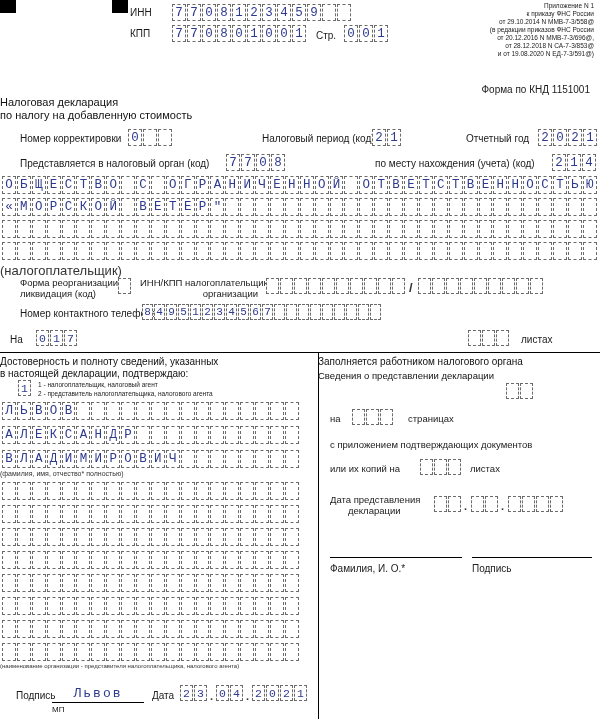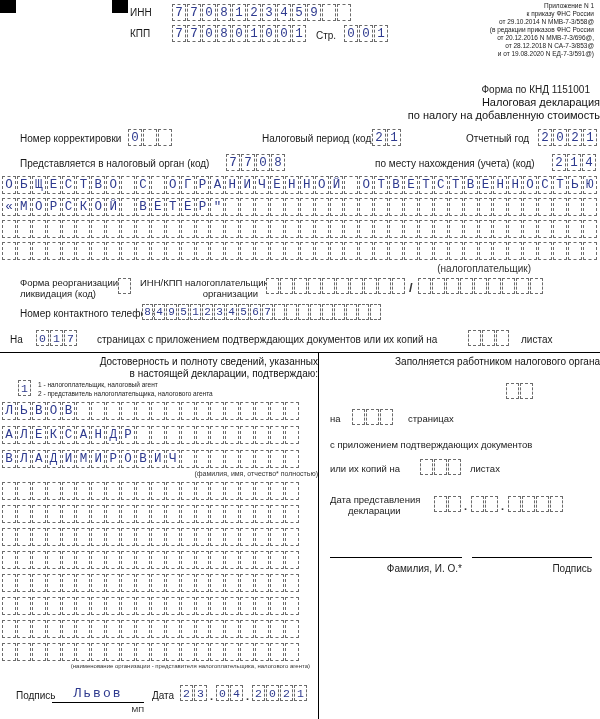--- a/index.html
+++ b/index.html
@@ -6,21 +6,21 @@
   html,body{background:#fff}
   body{width:600px;height:719px;font-family:"Liberation Sans",sans-serif;color:#111}
   .page{position:relative;width:600px;height:719px;overflow:hidden;background:#fff}
   .abs{position:absolute}
   .lbl{position:absolute;font-size:10px;white-space:nowrap;color:#1a1a1a}
   .lbl-s{font-size:9.5px}
   .lbl-xs{font-size:10px}
   .tiny{font-size:6.5px;line-height:8px;color:#222}
   .micro{font-size:6px;color:#333}
   .bold{font-weight:normal}
-  .center{text-align:right}
+  .center{text-align:left}
   .right{text-align:right}
   .cells{position:absolute;display:flex;gap:1px}
   .cell{flex:none;width:14px;height:17px;border:1px dashed #6b6b6b;display:flex;align-items:center;justify-content:center;
         font-family:"Liberation Mono",monospace;font-size:12.5px;color:#2e3a8f;background:#fff}
   .cells.grid .cell{width:13.9px;height:18px}
   .cells.md .cell{width:13px;height:16px;font-size:11.5px}
   .cells.sm .cell{width:11px;height:16px;font-size:11px}
   .sq{position:absolute;width:16px;height:13px;background:#000}
   .barcode{position:absolute;left:20px;top:0;width:88px;height:42px;
     background:repeating-linear-gradient(90deg,#000 0 2px,#fff 2px 3px,#000 3px 4px,#fff 4px 7px,#000 7px 10px,#fff 10px 11px,#000 11px 12px,#fff 12px 14px,#000 14px 15px,#fff 15px 17px)}
@@ -284,21 +284,21 @@
       <span class="cell"></span>
       <span class="cell"></span>
       <span class="cell"></span>
       <span class="cell"></span>
       <span class="cell"></span>
       <span class="cell"></span>
       <span class="cell"></span>
       <span class="cell"></span>
       <span class="cell"></span>
     </div>
-  <div class="abs center" style="left:15px;top:263px;width:516px;font-size:10px;color:#333">(налогоплательщик)</div>
+  <div class="abs center" style="left:0;top:263px;width:516px;font-size:13px;color:#333">(налогоплательщик)</div>
 
   <span class="lbl lbl-s" style="left:20px;top:277px">Форма реорганизации,</span>
   <span class="lbl lbl-s" style="left:20px;top:288px">ликвидация (код)</span>
   <div class="cells md" style="left:118px;top:278px">
       <span class="cell"></span>
     </div>
   <span class="lbl lbl-s right" style="left:140px;top:277px;width:118px">ИНН/КПП налогоплательщик</span>
   <span class="lbl lbl-s right" style="left:140px;top:288px;width:118px">организации</span>
   <div class="cells md" style="left:266px;top:278px">
       <span class="cell"></span>
@@ -348,21 +348,20 @@
       <span class="cell"></span>
       <span class="cell"></span>
     </div>
 
   <span class="lbl" style="left:10px;top:334px">На</span>
   <div class="cells md" style="left:36px;top:330px">
       <span class="cell">0</span>
       <span class="cell">1</span>
       <span class="cell">7</span>
     </div>
-  <span class="lbl" style="left:97px;top:334px">страницах с приложением подтверждающих документов или их копий на</span>
   <div class="cells md" style="left:468px;top:330px">
       <span class="cell"></span>
       <span class="cell"></span>
       <span class="cell"></span>
     </div>
   <span class="lbl" style="left:521px;top:334px">листах</span>
 
   <div class="hline" style="left:0;top:352px;width:600px"></div>
   <div class="vline" style="left:318px;top:352px;height:367px"></div>
 
@@ -637,20 +636,21 @@
     </div>
   <span class="dot" style="left:246px;top:690px">.</span>
   <div class="cells md" style="left:252px;top:685px">
       <span class="cell">2</span>
       <span class="cell">0</span>
       <span class="cell">2</span>
       <span class="cell">1</span>
     </div>
 
   <div class="abs center bold" style="left:318px;top:356px;width:282px;font-size:10px">Заполняется работником налогового органа</div>
+  <div class="abs center" style="left:318px;top:370px;width:282px;font-size:9.5px">Сведения о представлении декларации</div>
 
   <div class="cells md" style="left:506px;top:383px">
       <span class="cell"></span>
       <span class="cell"></span>
     </div>
 
   <span class="lbl lbl-s" style="left:330px;top:413px">на</span>
   <div class="cells md" style="left:352px;top:409px">
       <span class="cell"></span>
       <span class="cell"></span>

